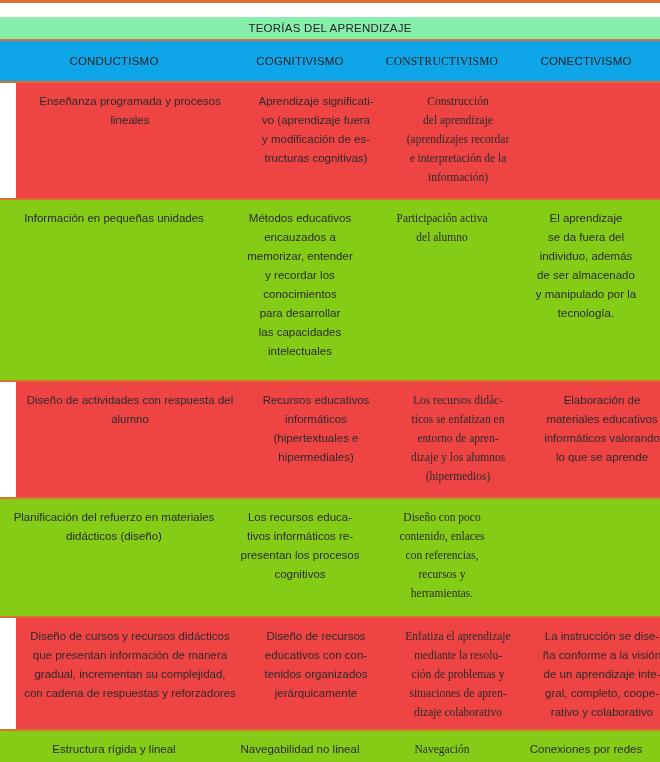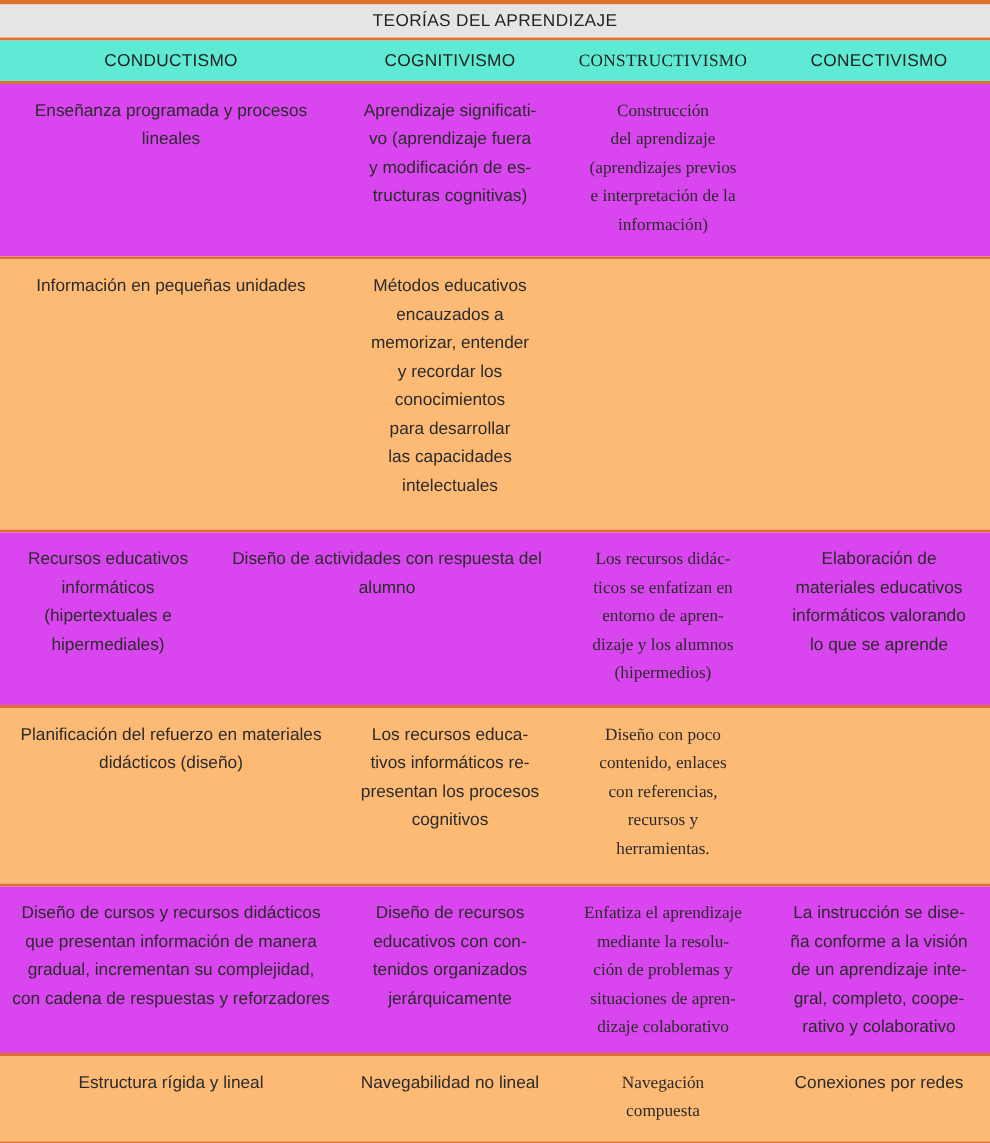--- a/index.html
+++ b/index.html
@@ -31,40 +31,41 @@
     flex: none;
   }
   .rule-thin {
     height: 2px;
     background: #e0702f;
     flex: none;
   }
 
   
   .title-band {
-    background: #e5e5e5;
+    background: #86efac;
     flex: none;
     height: 22px;
     display: flex;
     align-items: center;
     justify-content: center;
+    margin-top: 14px;
   }
   .title-band .title-text {
     font-size: 11.5px;
     letter-spacing: 0.25px;
     color: #232323;
     text-align: center;
     white-space: nowrap;
   }
 
   
   .header-row {
-    background: #5eead4;
-    flex: none;
-    height: 27px;
+    background: #0ea5e9;
+    flex: none;
+    height: 40px;
     display: flex;
     align-items: center;
   }
   .header-cell {
     font-size: 11.5px;
     letter-spacing: 0.2px;
     color: #232323;
     text-align: center;
     box-sizing: border-box;
     padding: 0 4px;
@@ -76,22 +77,22 @@
   .body-rows {
     display: flex;
     flex-direction: column;
     flex: none;
   }
   .data-row {
     display: flex;
     align-items: flex-start;
     box-sizing: border-box;
   }
-  .data-row.alt-white { background: #d946ef; }
-  .data-row.alt-gray  { background: #fdba74; }
+  .data-row.alt-white { background: #ef4444; margin-left: 16px; }
+  .data-row.alt-gray  { background: #84cc16; }
 
   .cell {
     box-sizing: border-box;
     font-size: 11.5px;
     line-height: 19px;
     text-align: center;
     color: #2b2b2b;
     padding: 9px 8px 6px 8px;
     white-space: pre-line;
     overflow: hidden;
@@ -136,47 +137,55 @@
   <div class="body-rows">
 
     <div class="data-row alt-white h-r1">
       <div class="cell col-1">Enseñanza programada y procesos lineales</div>
       <div class="cell col-2">Aprendizaje significati-
 vo (aprendizaje fuera
 y modificación de es-
 tructuras cognitivas)</div>
       <div class="cell col-3">Construcción
 del aprendizaje
-(aprendizajes previos
+(aprendizajes recordar
 e interpretación de la
 información)</div>
     </div>
 
     <div class="rule-thin"></div>
 
     <div class="data-row alt-gray h-r2">
       <div class="cell col-1">Información en pequeñas unidades</div>
       <div class="cell col-2">Métodos educativos
 encauzados a
 memorizar, entender
 y recordar los
 conocimientos
 para desarrollar
 las capacidades
 intelectuales</div>
+      <div class="cell col-3">Participación activa
+del alumno</div>
+      <div class="cell col-4">El aprendizaje
+se da fuera del
+individuo, además
+de ser almacenado
+y manipulado por la
+tecnología.</div>
     </div>
 
     <div class="rule-thin"></div>
 
     <div class="data-row alt-white h-r3">
+      <div class="cell col-1">Diseño de actividades con respuesta del alumno</div>
       <div class="cell col-2">Recursos educativos
 informáticos
 (hipertextuales e
 hipermediales)</div>
-      <div class="cell col-1">Diseño de actividades con respuesta del alumno</div>
       <div class="cell col-3">Los recursos didác-
 ticos se enfatizan en
 entorno de apren-
 dizaje y los alumnos
 (hipermedios)</div>
       <div class="cell col-4">Elaboración de
 materiales educativos
 informáticos valorando
 lo que se aprende</div>
     </div>

